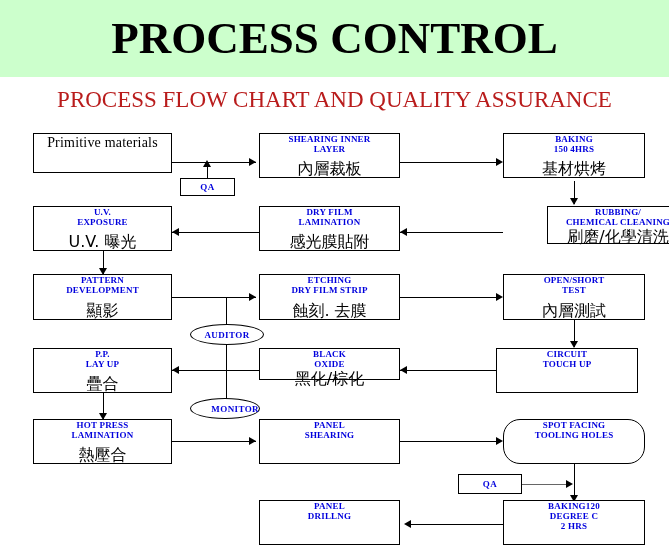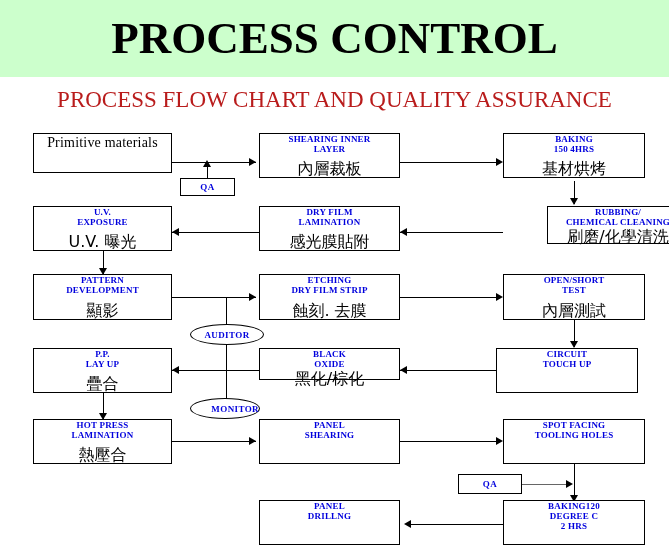--- a/index.html
+++ b/index.html
@@ -300,21 +300,21 @@
   <div class="en">HOT PRESS
 LAMINATION</div>
   <div class="cn">熱壓合</div>
 </div>
 
 <div class="box plain" style="left:259px; top:419px; width:141px; height:45px;">
   <div class="en">PANEL
 SHEARING</div>
 </div>
 
-<div class="box plain" style="left:503px; top:419px; width:142px; height:45px;">
+<div class="box plain" style="left:503px; top:419px; width:142px; height:45px;border-radius:17px;">
   <div class="en">SPOT FACING
 TOOLING HOLES</div>
 </div>
 
 <div class="box plain" style="left:259px; top:500px; width:141px; height:45px;">
   <div class="en">PANEL
 DRILLNG</div>
 </div>
 
 <div class="box plain" style="left:503px; top:500px; width:142px; height:45px;">

